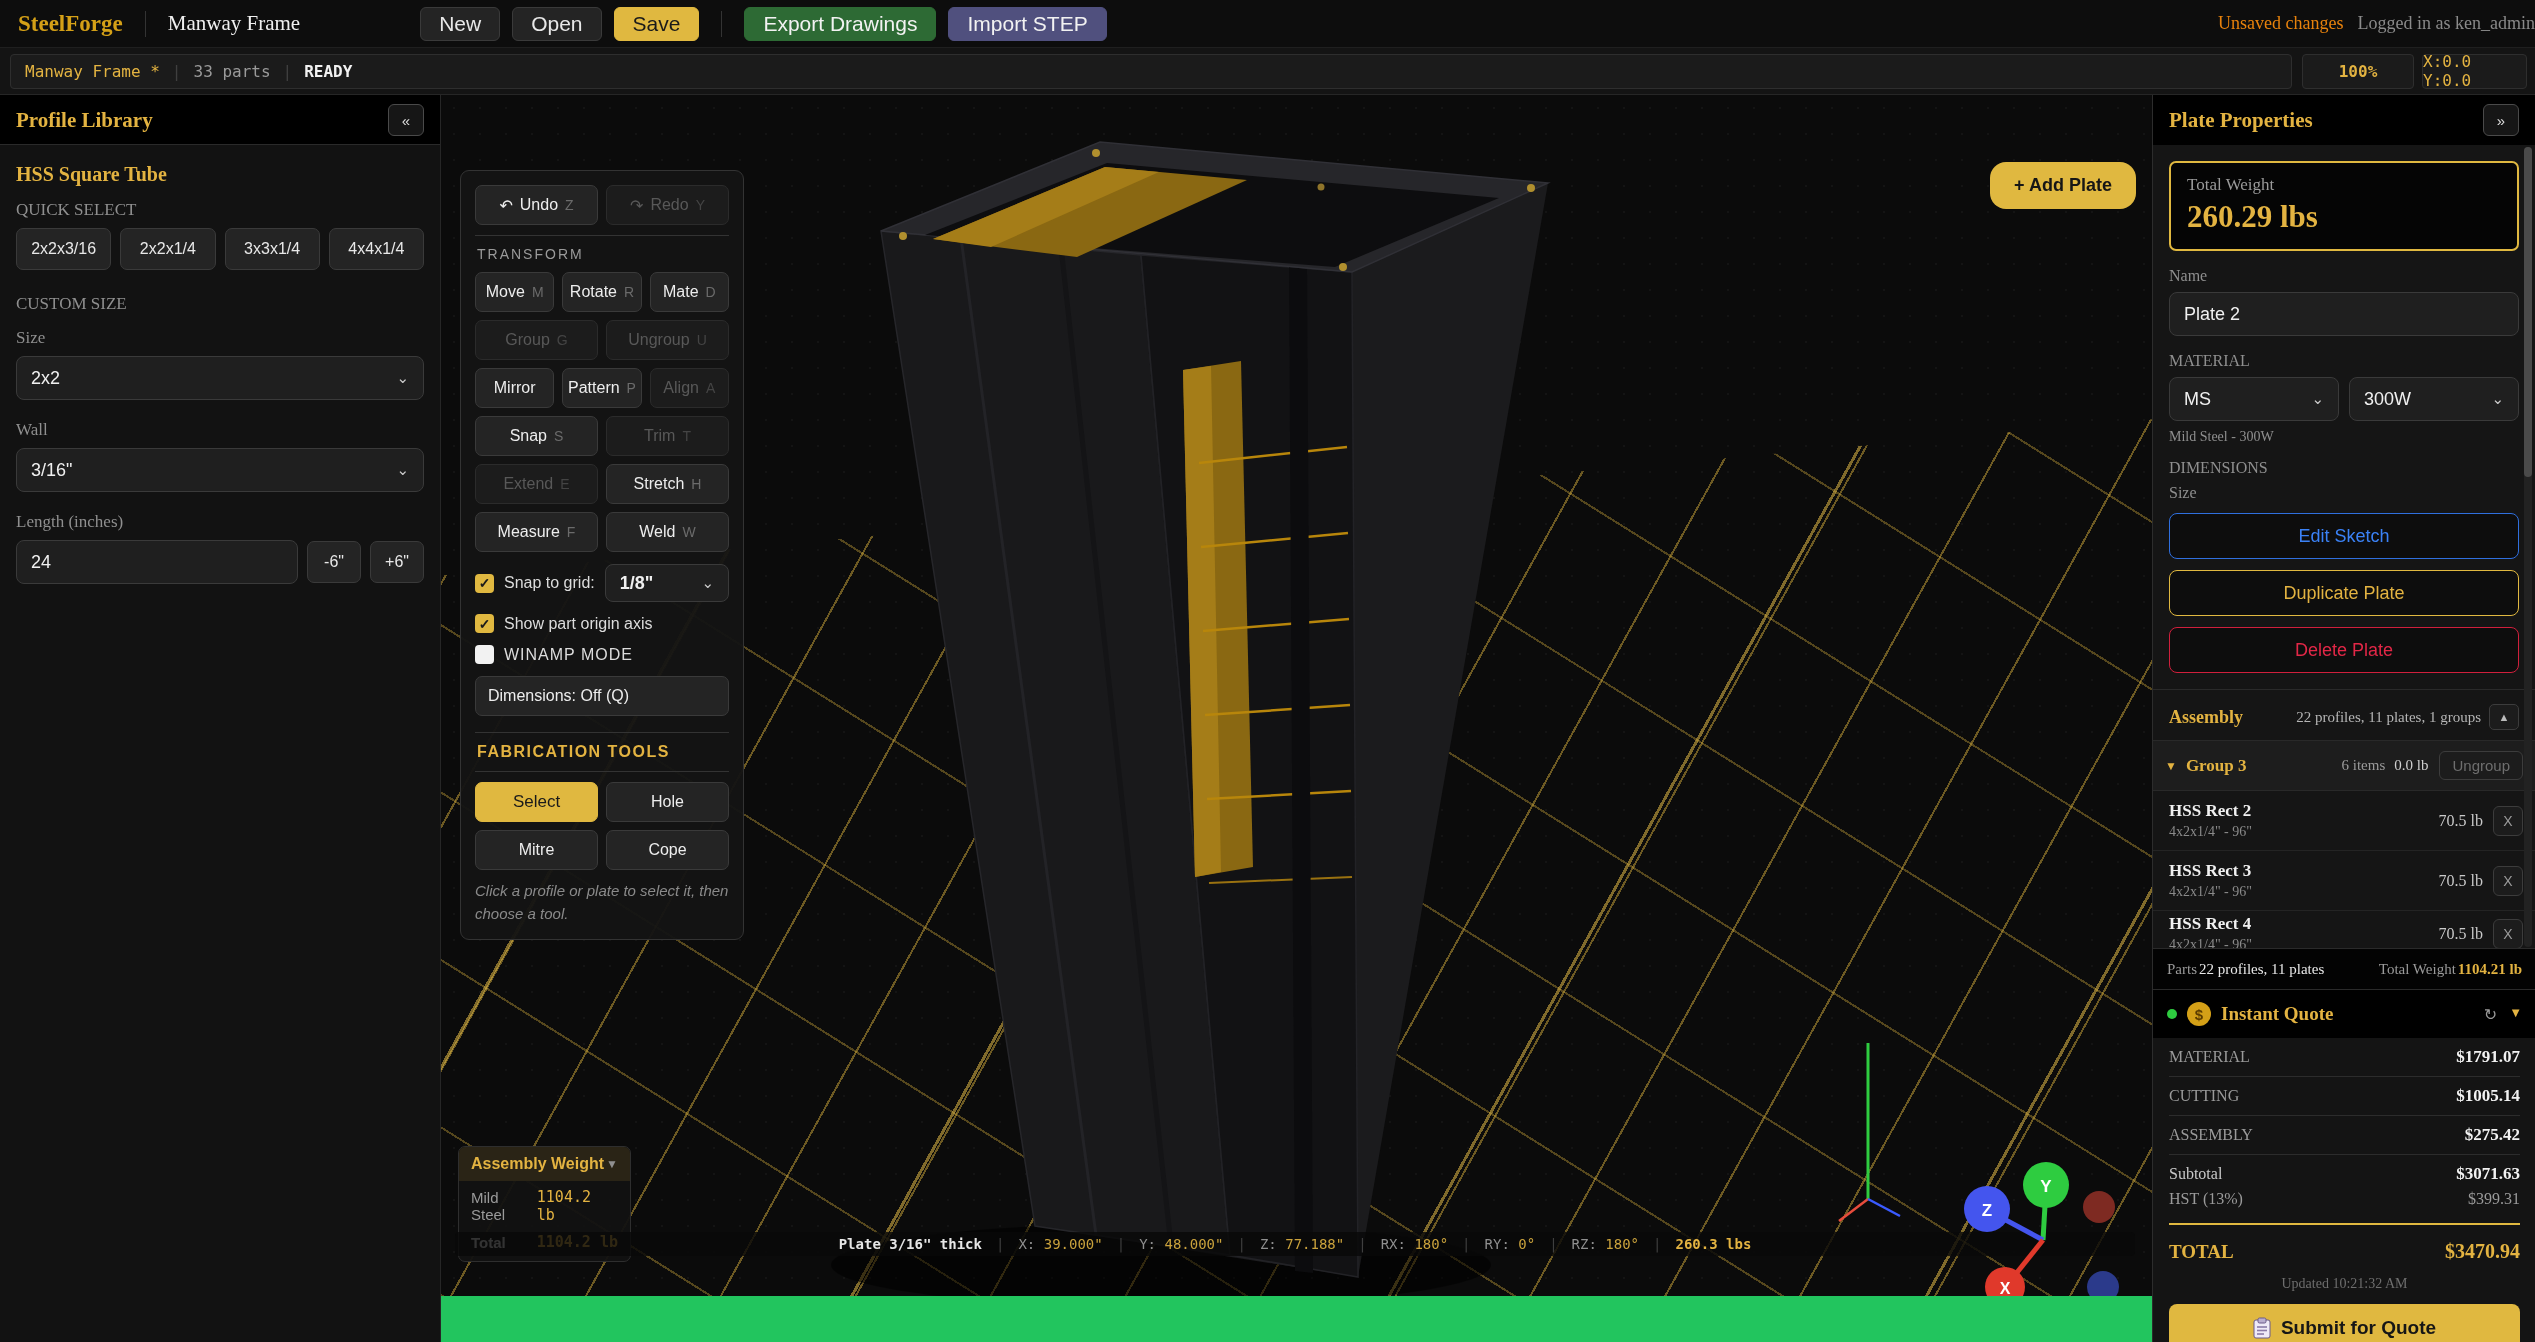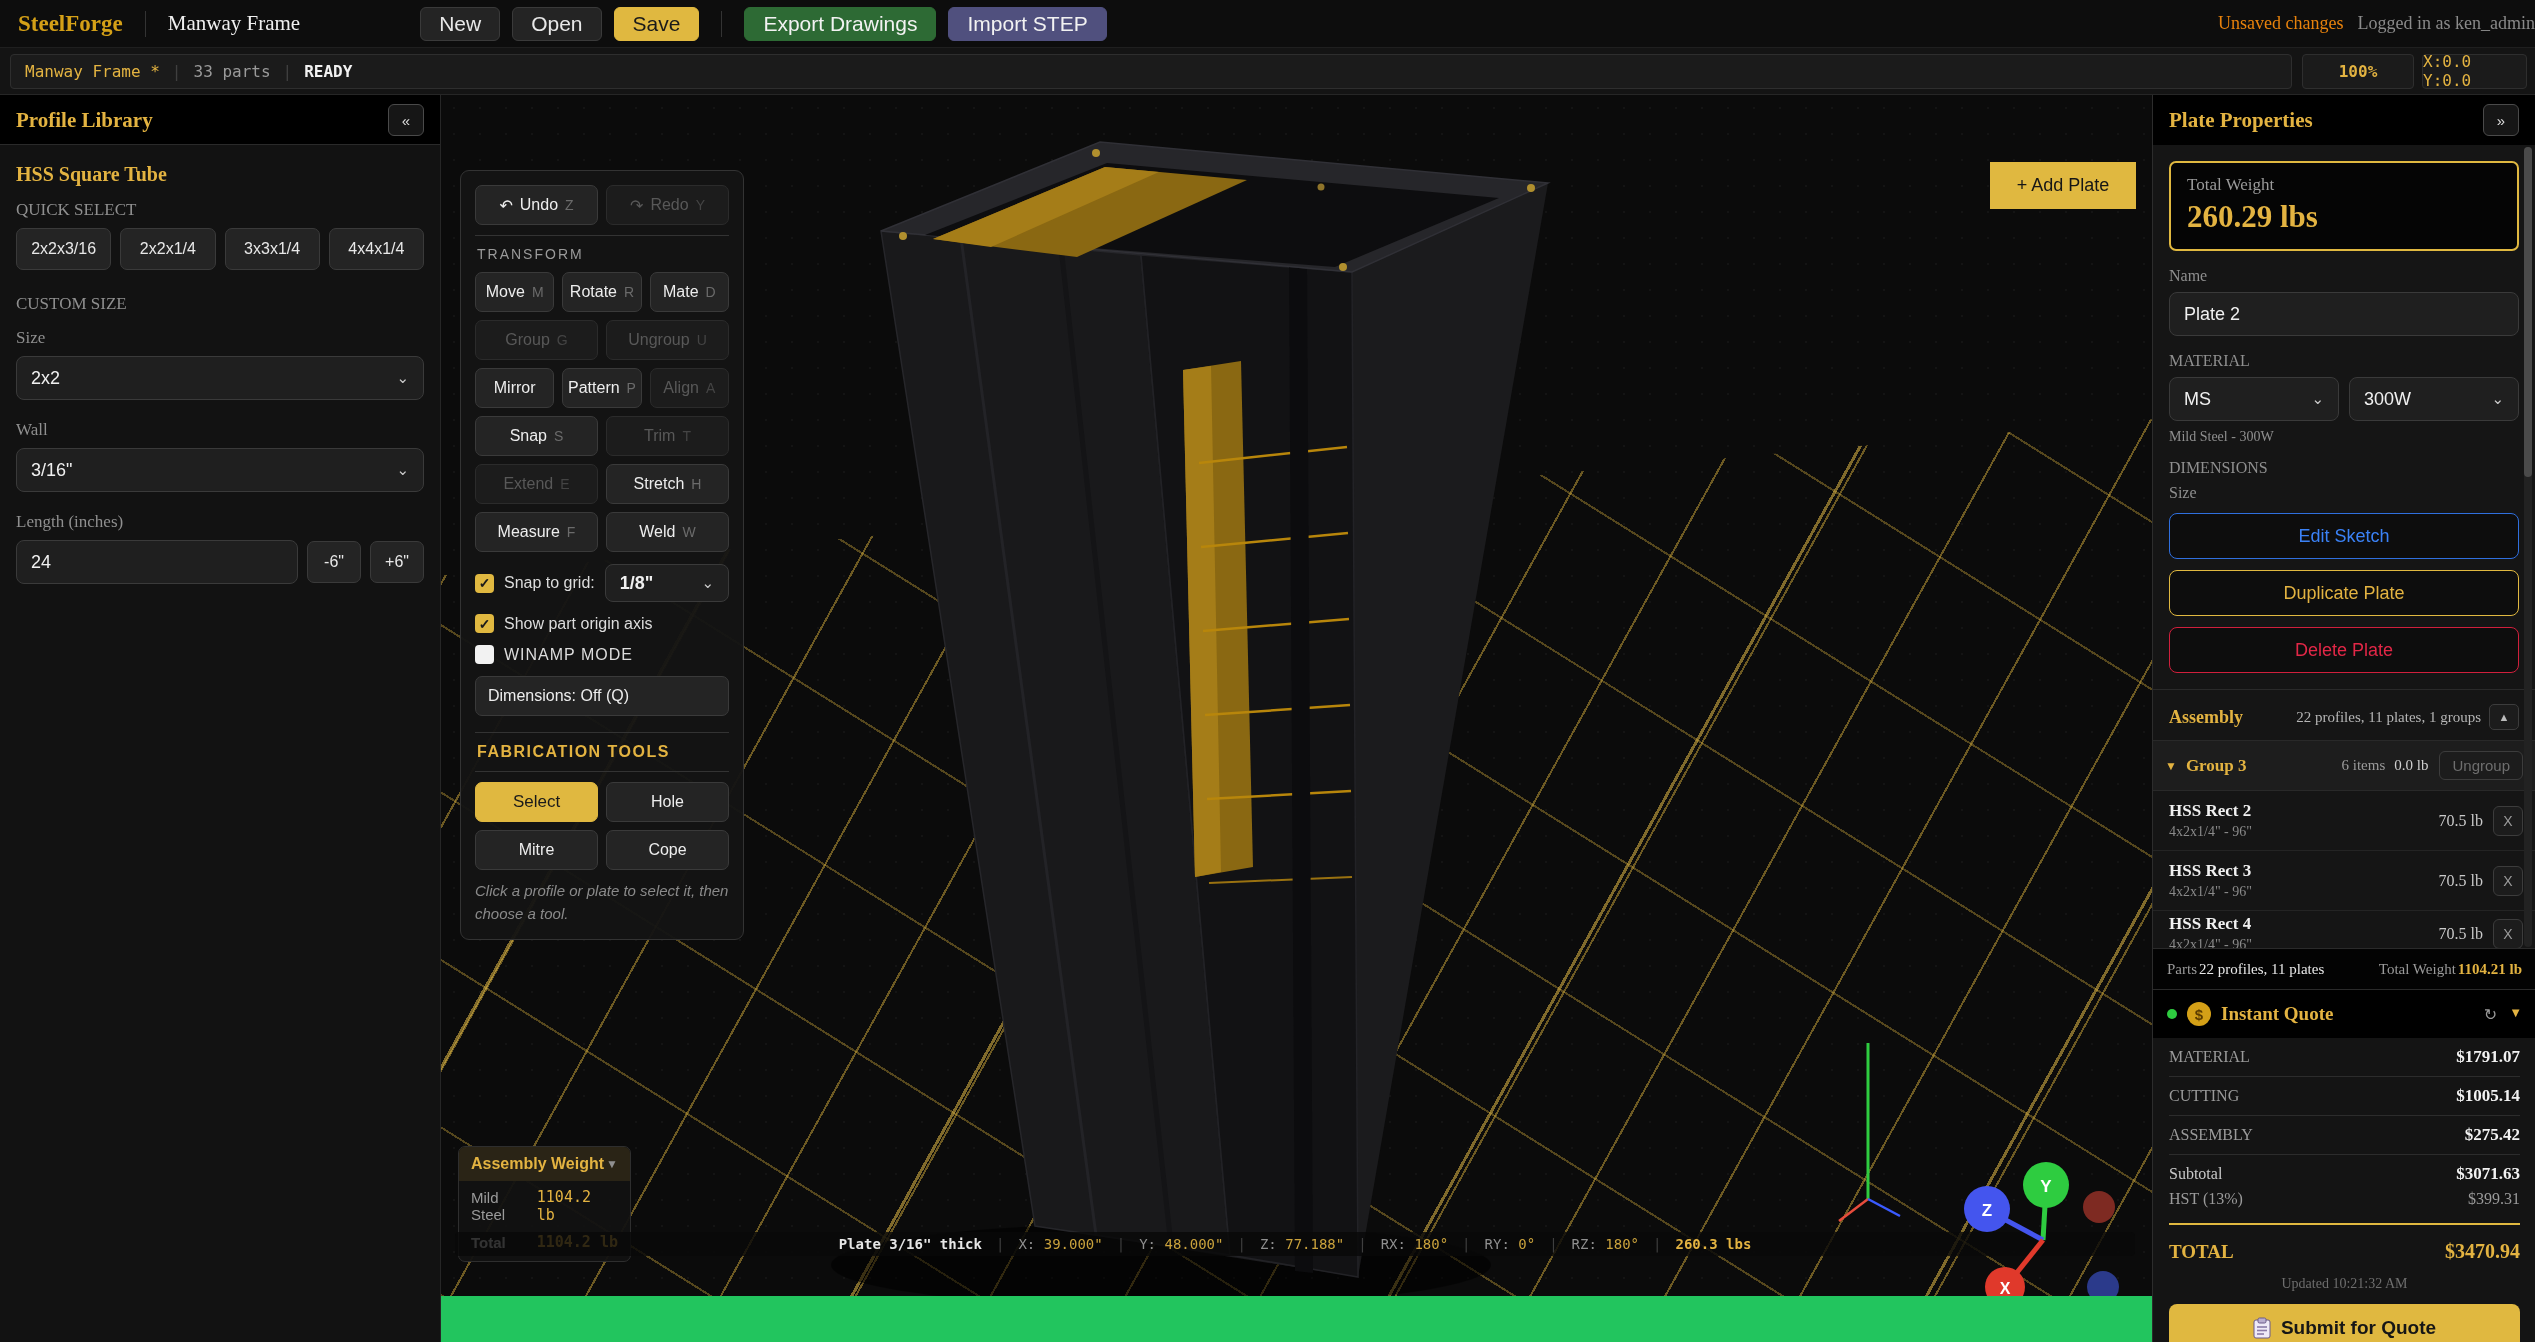--- a/index.html
+++ b/index.html
@@ -102,22 +102,22 @@
   .hdiv { height:1px; background:#333; margin:10px 0; }
   .ftb-sec { color:#9a9a9a; font-size:14px; letter-spacing:2px; margin:4px 0 10px 2px; }
   .ftb-sec.goldsec { color:#e3b341; font-weight:bold; font-size:16px; letter-spacing:1.5px; }
   .chkrow { display:flex; align-items:center; gap:10px; margin:12px 0; font-size:16px; color:#dcdcdc; }
   .chk { width:19px; height:19px; border-radius:4px; background:#e0b840; color:#1a1a1a;
          font-size:14px; font-weight:bold; display:flex; align-items:center; justify-content:center;
          cursor:pointer; flex:0 0 auto; }
   .chk.off { background:#f2f2f2; color:transparent; }
   .hint { color:#8a8a8a; font-style:italic; font-size:15px; line-height:1.5; margin-top:10px; }
 
-  .add-plate { left:1549px; top:67px; width:146px; height:47px; background:#e0b840; border-radius:0;
-               color:#161616; font-weight:normal; font-size:18px; display:flex; align-items:center;
+  .add-plate { left:1549px; top:67px; width:146px; height:47px; background:#e0b840; border-radius:16px;
+               color:#161616; font-weight:bold; font-size:18px; display:flex; align-items:center;
                justify-content:center; cursor:pointer; }
 
   
   .aw { left:17px; top:1051px; width:173px; background:rgba(18,18,18,0.95);
         border:1px solid #2e2e2e; border-radius:7px; overflow:hidden; }
   .aw-head { background:#2a2416; padding:8px 12px; display:flex; align-items:center;
              color:#e3b341; font-weight:bold; font-size:16px; }
   .aw-head .chev { margin-left:auto; color:#8f8f8f; font-size:12px; }
   .aw-row { display:flex; align-items:center; padding:7px 12px 2px 12px; font-size:15px; }
   .aw-row .v { margin-left:auto; font-family:"DejaVu Sans Mono",monospace; color:#e3b341; }

